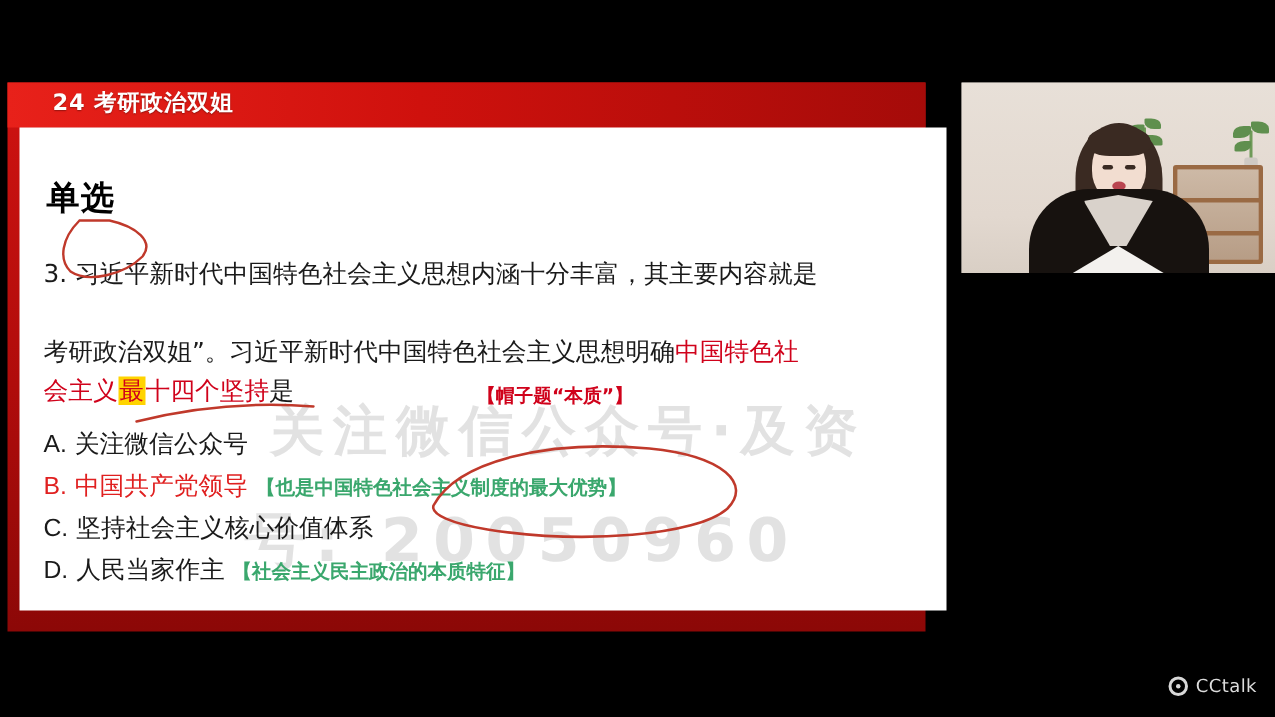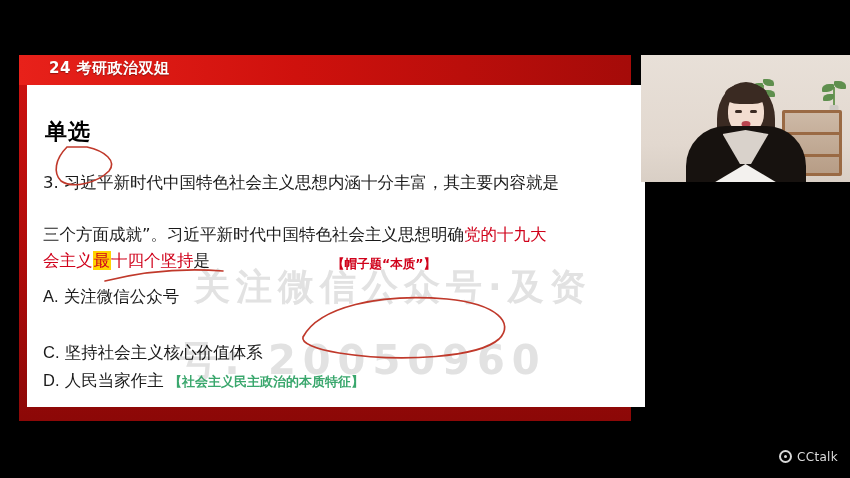--- a/index.html
+++ b/index.html
@@ -6,21 +6,21 @@
   body{
     width:850px;height:478px;overflow:hidden;position:relative;
     font-family:"DejaVu Sans","Liberation Sans",sans-serif;
   }
 
   
   #stage{position:absolute;inset:0;background:#000;}
 
   
   #slide{
-    position:absolute;left:19px;top:55px;width:612px;height:366px;
+    position:absolute;left:5px;top:55px;width:612px;height:366px;
     background:#c9100f;
     background:linear-gradient(180deg,#cf1311 0%,#b00c0b 55%,#8c0807 100%);
     box-sizing:border-box;
     padding-left:40px;
   }
   #slide-header{
     position:absolute;left:0;top:0;width:100%;height:30px;
     background:linear-gradient(90deg,#e8211a 0%,#cf110d 45%,#a50b09 100%);
   }
   #slide-title{
@@ -116,21 +116,21 @@
     width:120px;height:56px;background:#17120f;border-radius:40px 40px 0 0;}
   #collar{position:absolute;left:50%;transform:translateX(-50%);bottom:18px;
     width:46px;height:34px;background:#d9d2cb;
     clip-path:polygon(50% 0,100% 12%,62% 100%,38% 100%,0 12%);}
   #paper{position:absolute;left:50%;transform:translateX(-50%);bottom:0;
     width:72px;height:18px;background:#f3f1ee;
     clip-path:polygon(8% 100%,50% 0,92% 100%);}
 
   
   #cctalk{
-    position:absolute;right:12px;bottom:14px;display:flex;align-items:flex-start;gap:5px;margin-top:26px;
+    position:absolute;right:12px;bottom:14px;display:flex;align-items:flex-end;gap:5px;margin-top:26px;
   }
   #cctalk-mark{
     width:13px;height:13px;border-radius:50%;border:2px solid #d8d8d8;
     position:relative;box-sizing:border-box;
   }
   #cctalk-mark:after{content:"";position:absolute;left:3px;top:3px;
     width:3px;height:3px;border-radius:50%;background:#d8d8d8;}
   #cctalk-text{color:#dcdcdc;font-size:12px;letter-spacing:.3px;}
 </style>
 </head>
@@ -145,32 +145,37 @@
 
     <div id="slide-body">
 
       <div class="wm" id="wm1">关注微信公众号·及资</div>
       <div class="wm" id="wm2">号: 20050960</div>
 
       <div id="heading">单选</div>
 
       <div class="qline" id="q1">3. 习近平新时代中国特色社会主义思想内涵十分丰富，其主要内容就是</div>
       <div class="qline" id="q3">
-        <span>三个方面成就”。习近平新时代中国特色社会主义思想明确</span><span class="red">党的十九大</span>
+        <span>考研政治双姐”。习近平新时代中国特色社会主义思想明确</span><span class="red">中国特色社</span>
       </div>
       <div class="qline" id="q4">
         <span class="red">会主义</span><span class="hl">最</span><span class="red">十四个坚持</span><span>是</span>
       </div>
       <div id="tag-benzhi">【帽子题“本质”】</div>
 
       <div class="opt" id="optA">
         <span class="optlabel">A.</span>
         <span>关注微信公众号</span>
       </div>
 
+      <div class="opt" id="optB">
+        <span class="optlabel redopt">B.</span>
+        <span class="redopt">中国共产党领导</span>
+        <span class="green">【也是中国特色社会主义制度的最大优势】</span>
+      </div>
 
       <div class="opt" id="optD">
         <span class="optlabel">D.</span>
         <span>人民当家作主</span>
         <span class="green">【社会主义民主政治的本质特征】</span>
       </div>
 
       <div class="opt" id="optC">
         <span class="optlabel">C.</span>
         <span>坚持社会主义核心价值体系</span>

